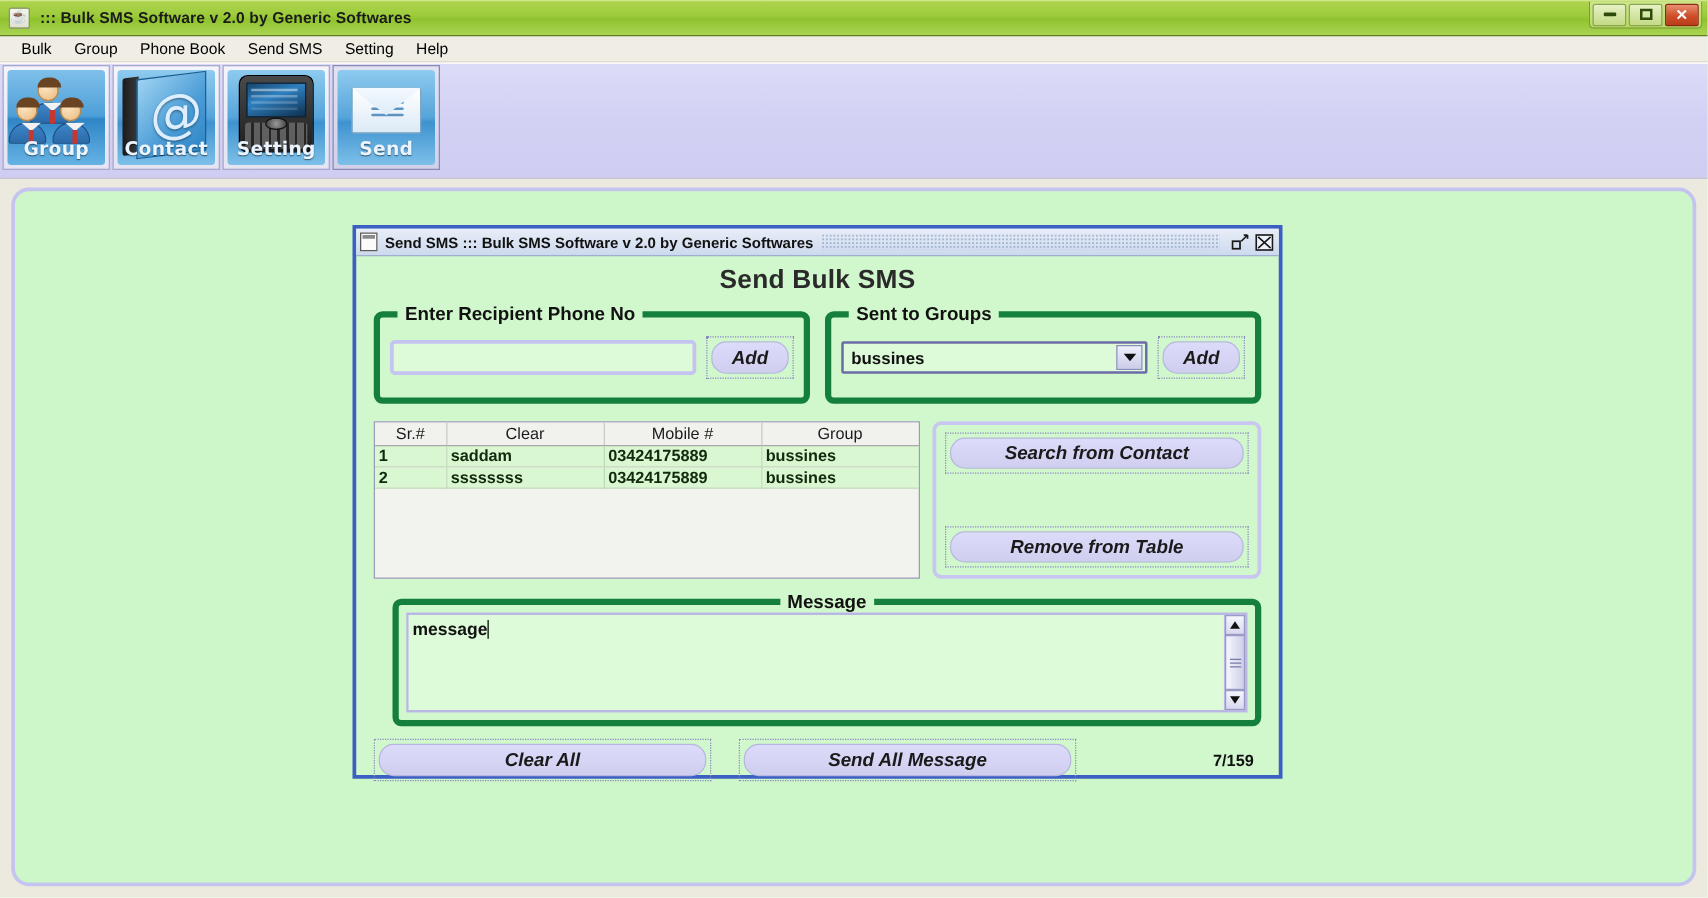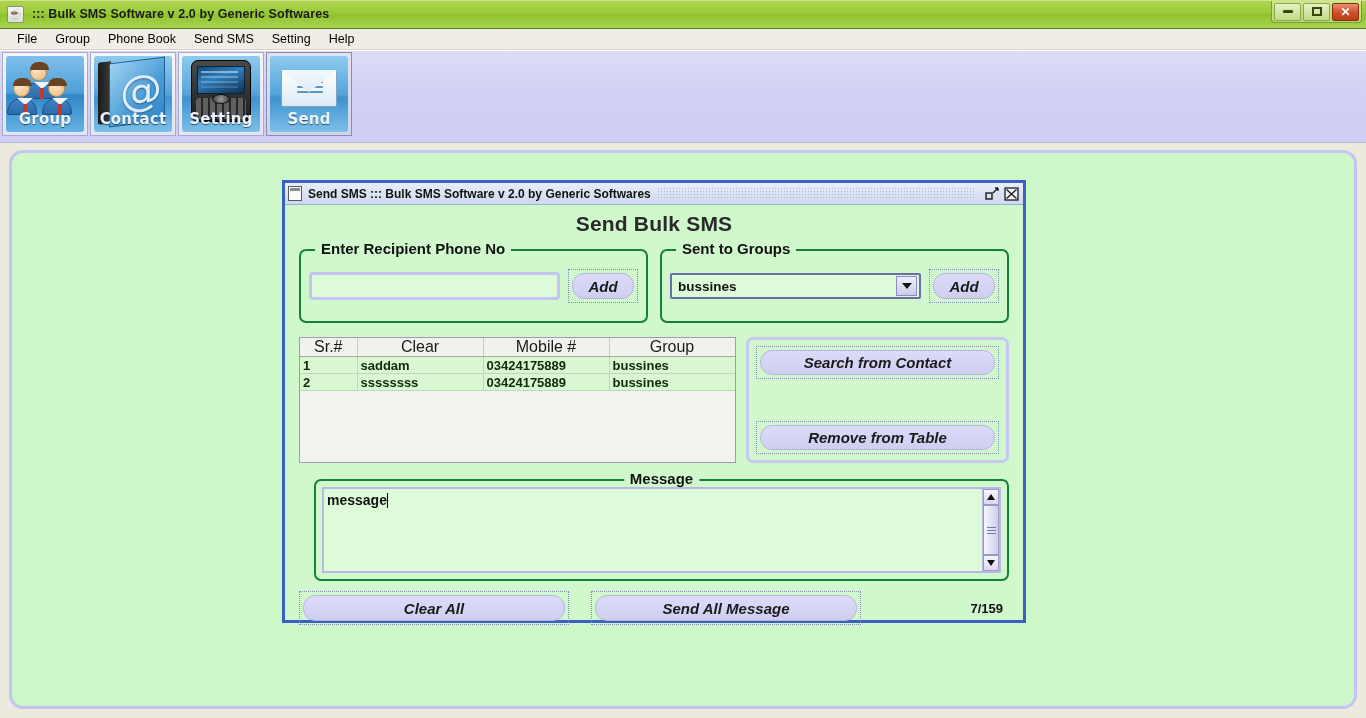--- a/index.html
+++ b/index.html
@@ -236,21 +236,21 @@
   
   #frame-heading {
     flex: none; text-align: center;
     font-size: 21px; font-weight: bold; color: #2a2a2a;
     padding: 7px 0 5px 0;
     letter-spacing: .2px;
   }
 
   
   .panel {
-    border: 2px solid #15803d;
+    border: 5px solid #15803d;
     border-radius: 7px;
     position: relative;
     background: transparent;
   }
   .panel > .panel-title {
     position: absolute; top: -11px; left: 14px;
     background: #d1f7cc;
     padding: 0 6px;
     font-size: 15px; font-weight: bold; color: #111;
     white-space: nowrap;
@@ -339,21 +339,21 @@
     height: 126px;
     background: #f2f2ee;
     border: 1px solid #9b9bbb;
     overflow: hidden;
   }
   table.data-table { width: 100%; border-collapse: collapse; table-layout: fixed; }
   table.data-table th {
     background: #f1f1ed;
     border-right: 1px solid #c9c9c9;
     border-bottom: 1px solid #a9a9a9;
-    font-size: 16px; font-weight: normal; color: #1b1b1b;
+    font-size: 13px; font-weight: normal; color: #1b1b1b;
     height: 18px;
     text-align: center;
   }
   table.data-table td {
     background: #d9f7d0;
     border-right: 1px solid #bdd9b6;
     border-bottom: 1px solid #bdd9b6;
     font-size: 13px; font-weight: bold; color: #0f2a0c;
     height: 17px;
     padding-left: 3px;
@@ -458,21 +458,21 @@
       <div class="win-btn">
         <span class="glyph-max"></span>
       </div>
       <div class="win-btn close">
         <span>✕</span>
       </div>
     </div>
   </div>
 
   <div id="menu-bar">
-    <div class="menu-item">File</div>
+    <div class="menu-item">Bulk</div>
     <div class="menu-item">Group</div>
     <div class="menu-item">Phone Book</div>
     <div class="menu-item">Send SMS</div>
     <div class="menu-item">Setting</div>
     <div class="menu-item">Help</div>
   </div>
 
   <div id="toolbar">
 
     <div class="tool-btn">

